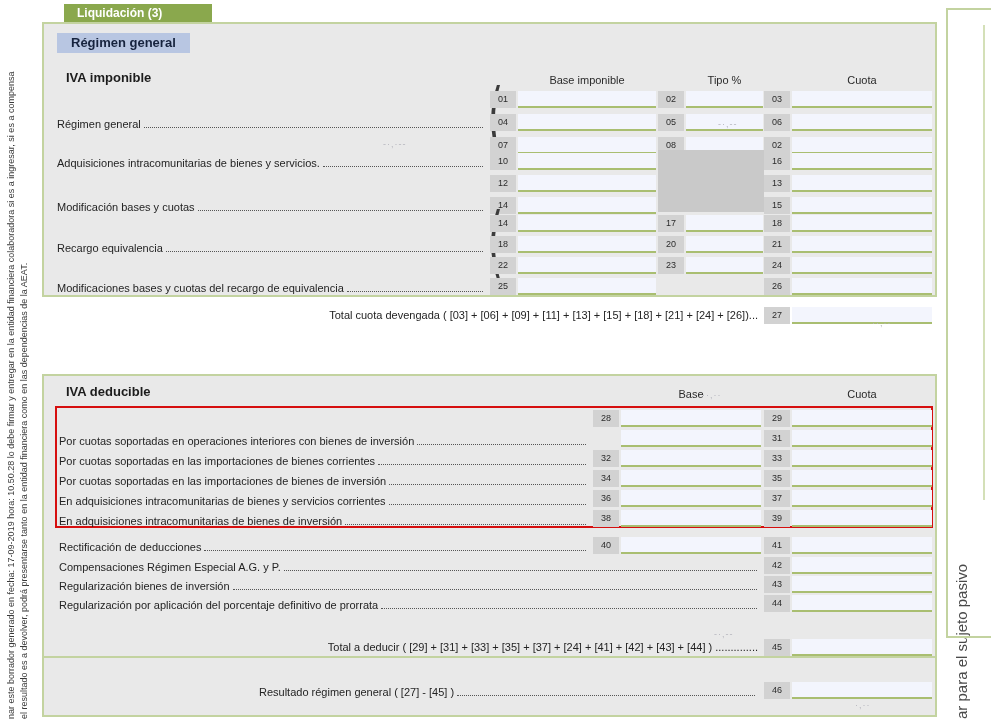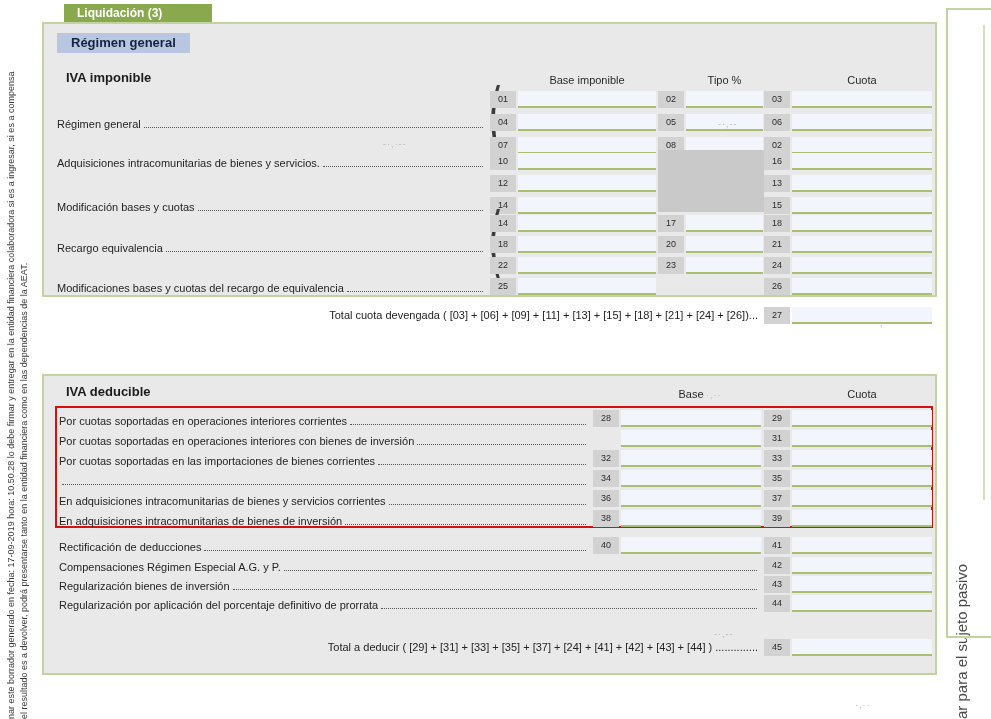--- a/index.html
+++ b/index.html
@@ -174,24 +174,20 @@
     <div class="field" style="left:748px;top:283px;width:140px"></div>
   </div>
 
   <div class="panel p2">
     <div class="sect-title" style="left:22px;top:8px">IVA deducible</div>
     <div class="colhdr" style="left:577px;top:12px;width:140px">Base</div>
     <div class="colhdr" style="left:748px;top:12px;width:140px">Cuota</div>
 
     <div class="redbox" style="left:11px;top:30px;width:878px;height:122px"></div>
 
-    <div class="lblrow" style="left:15px;top:37px;width:530px">
-      <span>Por cuotas soportadas en operaciones interiores corrientes</span>
-        <span class="dots"></span>
-    </div>
     <div class="numbox" style="left:549px;top:34px">28</div>
     <div class="field" style="left:577px;top:34px;width:140px"></div>
     <div class="numbox" style="left:720px;top:34px">29</div>
     <div class="field" style="left:748px;top:34px;width:140px"></div>
 
     <div class="lblrow" style="left:15px;top:57px;width:530px">
       <span>Por cuotas soportadas en operaciones interiores con bienes de inversión</span>
         <span class="dots"></span>
     </div>
     <div class="numbox" style="left:579px;top:54px">30</div>
@@ -202,20 +198,21 @@
     <div class="lblrow" style="left:15px;top:77px;width:530px">
       <span>Por cuotas soportadas en las importaciones de bienes corrientes</span>
         <span class="dots"></span>
     </div>
     <div class="numbox" style="left:549px;top:74px">32</div>
     <div class="field" style="left:577px;top:74px;width:140px"></div>
     <div class="numbox" style="left:720px;top:74px">33</div>
     <div class="field" style="left:748px;top:74px;width:140px"></div>
 
     <div class="lblrow" style="left:15px;top:97px;width:530px">
+      <span>Por cuotas soportadas en las importaciones de bienes de inversión</span>
         <span class="dots"></span>
     </div>
     <div class="numbox" style="left:549px;top:94px">34</div>
     <div class="field" style="left:577px;top:94px;width:140px"></div>
     <div class="numbox" style="left:720px;top:94px">35</div>
     <div class="field" style="left:748px;top:94px;width:140px"></div>
 
     <div class="lblrow" style="left:15px;top:117px;width:530px">
       <span>En adquisiciones intracomunitarias de bienes y servicios corrientes</span>
         <span class="dots"></span>
@@ -262,20 +259,28 @@
         <span class="dots"></span>
     </div>
     <div class="numbox" style="left:720px;top:219px">44</div>
     <div class="field" style="left:748px;top:219px;width:140px"></div>
 
     <div class="total-lbl" style="left:140px;top:265px;width:574px">Total a deducir ( [29] + [31] + [33] + [35] + [37] + [24] + [41] + [42] + [43] + [44] ) ..............</div>
     <div class="numbox" style="left:720px;top:263px">45</div>
     <div class="field" style="left:748px;top:263px;width:140px"></div>
   </div>
 
+  <div class="panel p3">
+    <div class="lblrow" style="left:215px;top:26px;width:499px">
+      <span>Resultado régimen general ( [27] - [45] )</span>
+        <span class="dots"></span>
+    </div>
+    <div class="numbox" style="left:720px;top:24px">46</div>
+    <div class="field" style="left:748px;top:24px;width:140px"></div>
+  </div>
 
   <div class="ghost" style="left:718px;top:119px">-·,--</div>
   <div class="ghost" style="left:872px;top:318px">··,··</div>
   <div class="ghost" style="left:698px;top:390px">···,··</div>
   <div class="ghost" style="left:714px;top:629px">-·,--</div>
   <div class="ghost" style="left:855px;top:700px">·,··</div>
   <div class="ghost" style="left:383px;top:139px">-·,·--</div>
 
 </div>
 

